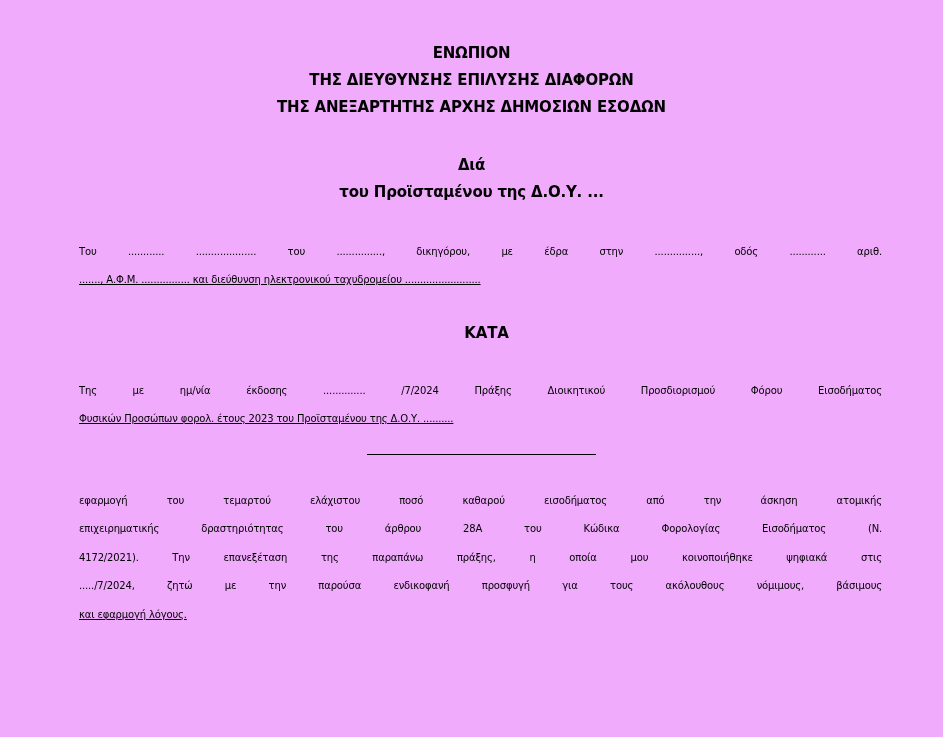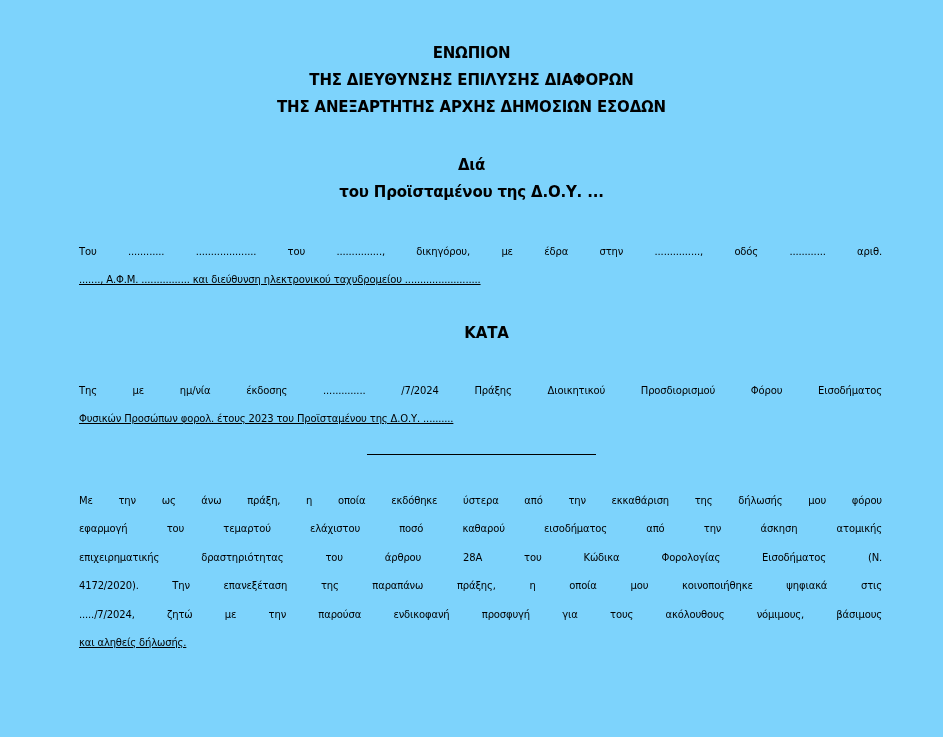--- a/index.html
+++ b/index.html
@@ -14,21 +14,21 @@
       position: relative;
       font-family: "DejaVu Sans", "Liberation Sans", sans-serif;
       color: #000000;
     }
     .page {
       position: absolute;
       left: 0;
       top: 0;
       width: 943px;
       height: 737px;
-      background: #7dd3fc;
+      background: #f0abfc;
     }
     .center-block {
       position: absolute;
       left: 0;
       width: 943px;
       text-align: center;
       font-weight: bold;
       font-size: 15px;
       letter-spacing: -0.2px;
     }
@@ -96,21 +96,20 @@
   </div>
 
   <div id="against" class="para">
     <div class="line">Της με ημ/νία έκδοσης .............. /7/2024 Πράξης Διοικητικού Προσδιορισμού Φόρου Εισοδήματος</div>
     <div class="line last">Φυσικών Προσώπων φορολ. έτους 2023 του Προϊσταμένου της Δ.Ο.Υ. ..........</div>
   </div>
 
   <div id="separator"></div>
 
   <div id="body-para" class="para">
-    <div class="line">Με την ως άνω πράξη, η οποία εκδόθηκε ύστερα από την εκκαθάριση της δήλωσής μου φόρου</div>
     <div class="line">εφαρμογή του τεμαρτού ελάχιστου ποσό καθαρού εισοδήματος από την άσκηση ατομικής</div>
     <div class="line">επιχειρηματικής δραστηριότητας του άρθρου 28Α του Κώδικα Φορολογίας Εισοδήματος (Ν.</div>
-    <div class="line">4172/2020). Την επανεξέταση της παραπάνω πράξης, η οποία μου κοινοποιήθηκε ψηφιακά στις</div>
+    <div class="line">4172/2021). Την επανεξέταση της παραπάνω πράξης, η οποία μου κοινοποιήθηκε ψηφιακά στις</div>
     <div class="line">...../7/2024, ζητώ με την παρούσα ενδικοφανή προσφυγή για τους ακόλουθους νόμιμους, βάσιμους</div>
-    <div class="line last">και αληθείς δήλωσής.</div>
+    <div class="line last">και εφαρμογή λόγους.</div>
   </div>
 
 </div>
 
 </body></html>

